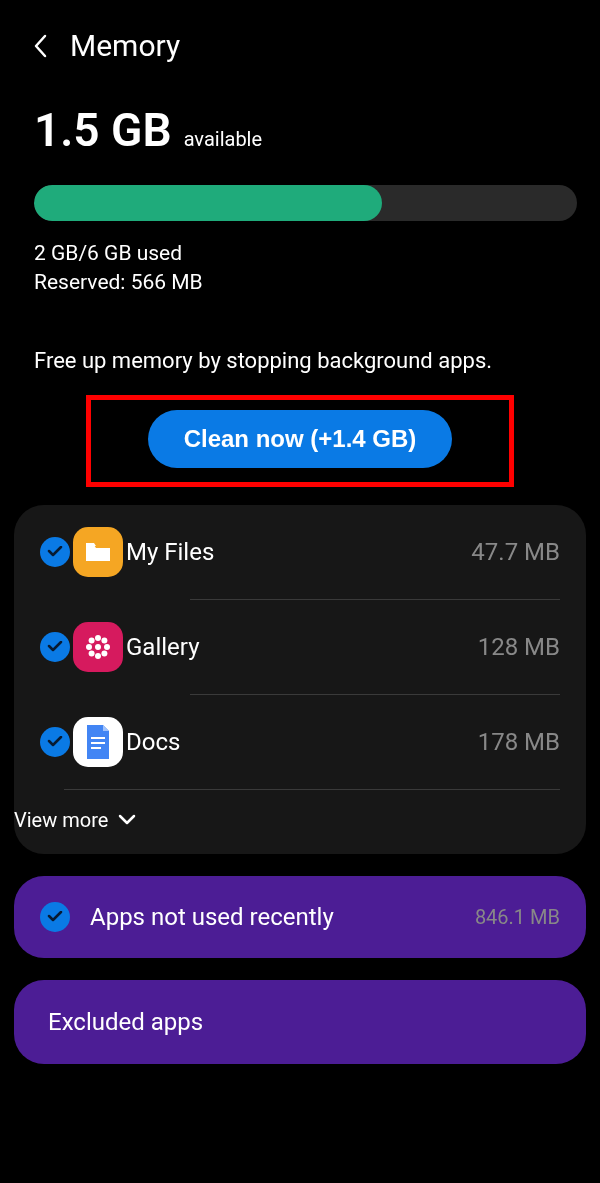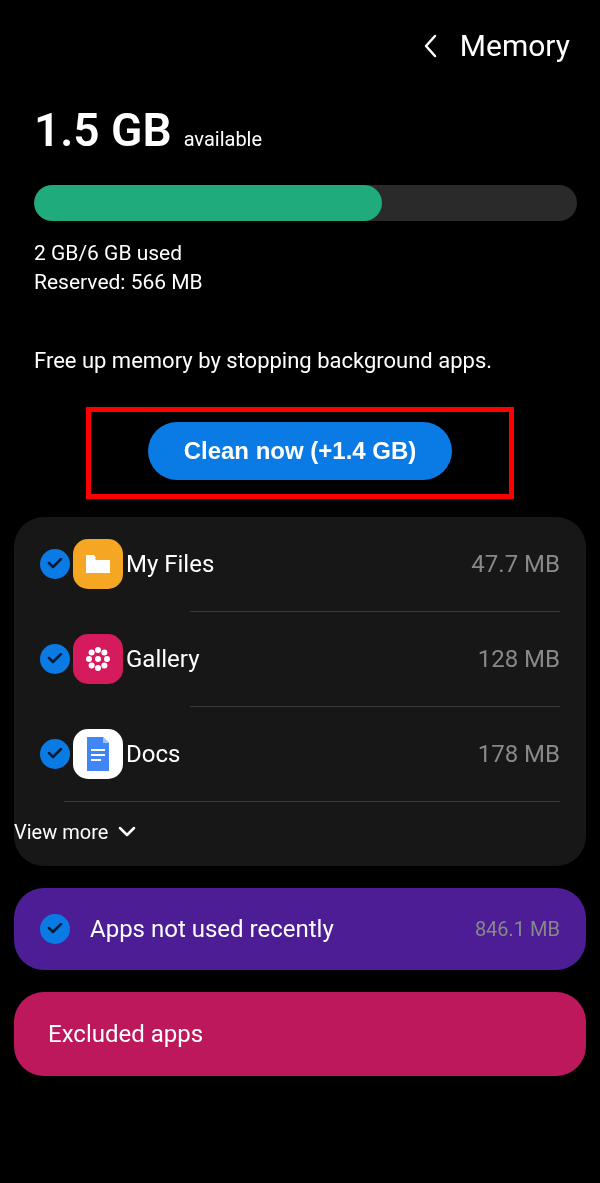--- a/index.html
+++ b/index.html
@@ -13,21 +13,20 @@
       background: #000000;
       font-family: -apple-system, BlinkMacSystemFont, 'Segoe UI', Roboto, sans-serif;
       color: #ffffff;
       overflow: hidden;
     }
     .header {
       display: flex;
       align-items: center;
       padding: 28px 30px 20px 30px;
       gap: 20px;
-      justify-content: flex-end;
     }
     .back-icon {
       width: 20px;
       height: 30px;
       display: flex;
       align-items: center;
       justify-content: center;
     }
     .page-title {
       font-size: 30px;
@@ -71,21 +70,21 @@
       font-size: 21px;
       color: #ffffff;
       line-height: 1.4;
     }
     .instruction-text {
       padding: 40px 34px 18px 34px;
       font-size: 22px;
       color: #ffffff;
     }
     .clean-button-wrapper {
-      margin: 16px auto;
+      margin: 4px auto;
       padding: 10px 20px 14px 20px;
       border: 5px solid #ff0000;
       width: 428px;
       display: flex;
       justify-content: center;
     }
     .clean-button {
       background: #0a7ae5;
       color: #ffffff;
       border: none;
@@ -179,21 +178,21 @@
       font-size: 24px;
       color: #ffffff;
       flex: 1;
     }
     .recent-size {
       font-size: 20px;
       color: #888888;
     }
     .excluded-card {
       margin: 22px 14px 0 14px;
-      background: #be185d;
+      background: #4c1d95;
       border-radius: 30px;
       padding: 28px 34px;
     }
     .excluded-title {
       font-size: 24px;
       color: #ffffff;
     }
   </style>
 </head>
 <body>

